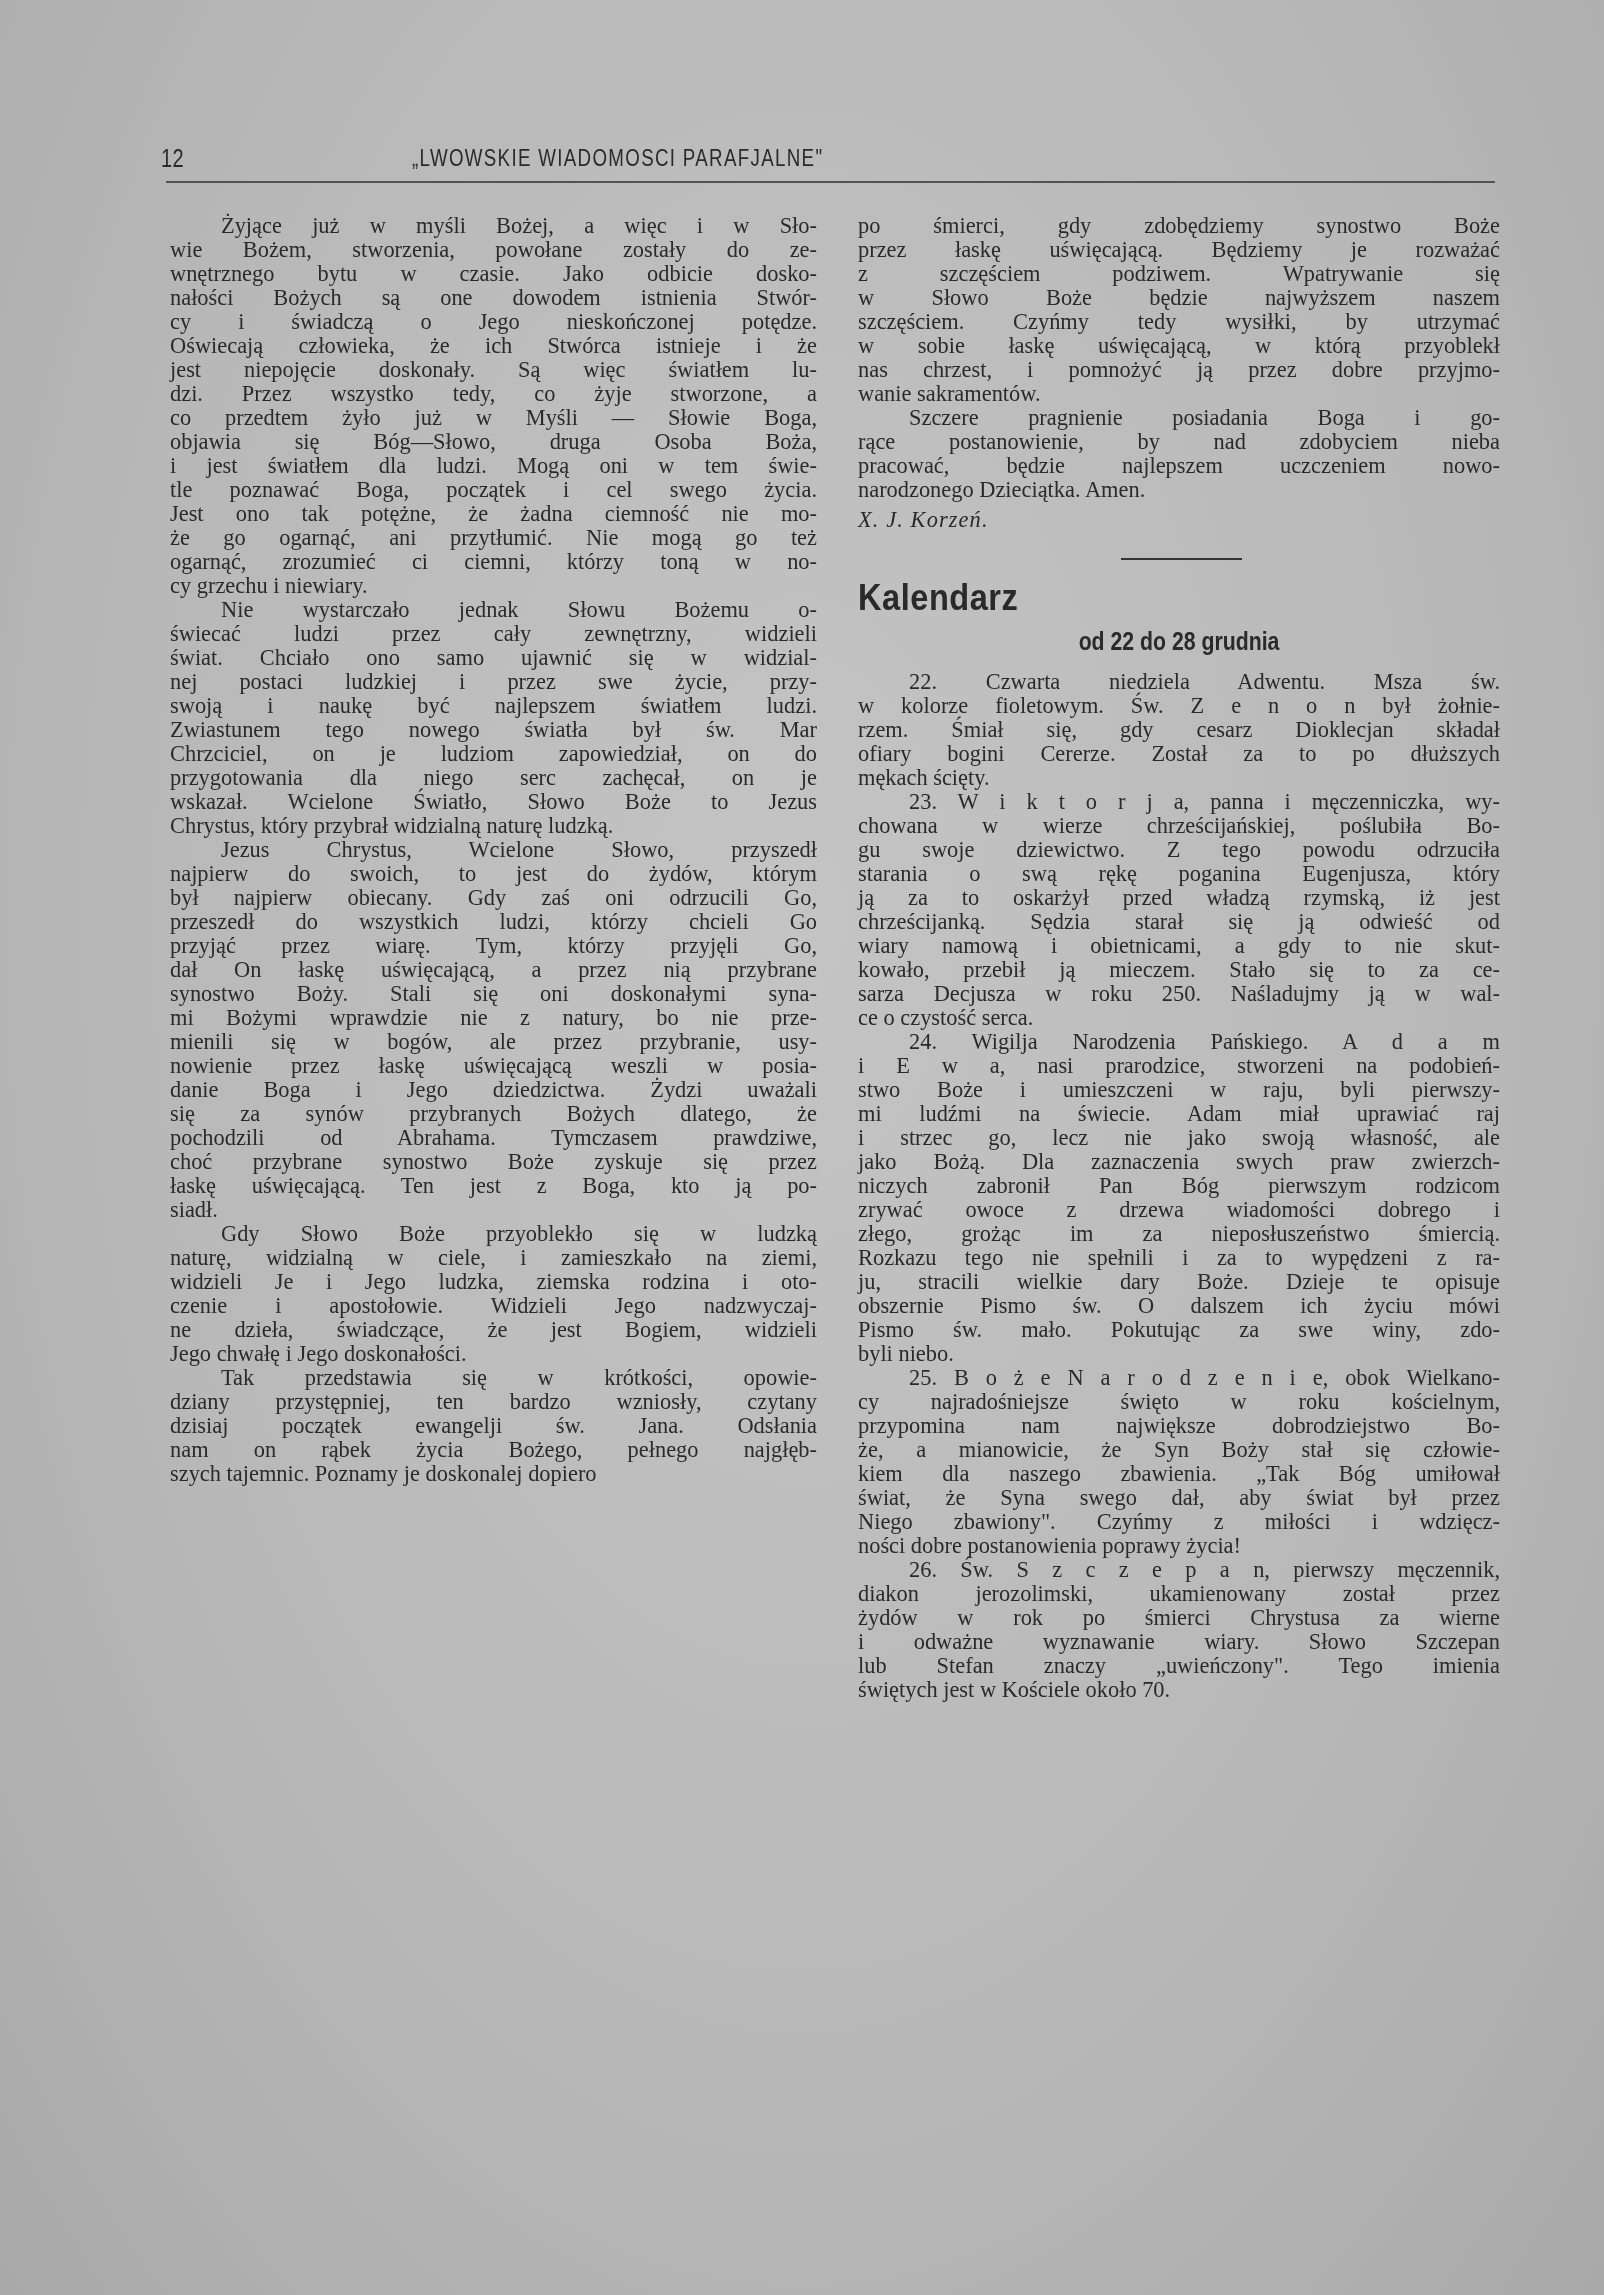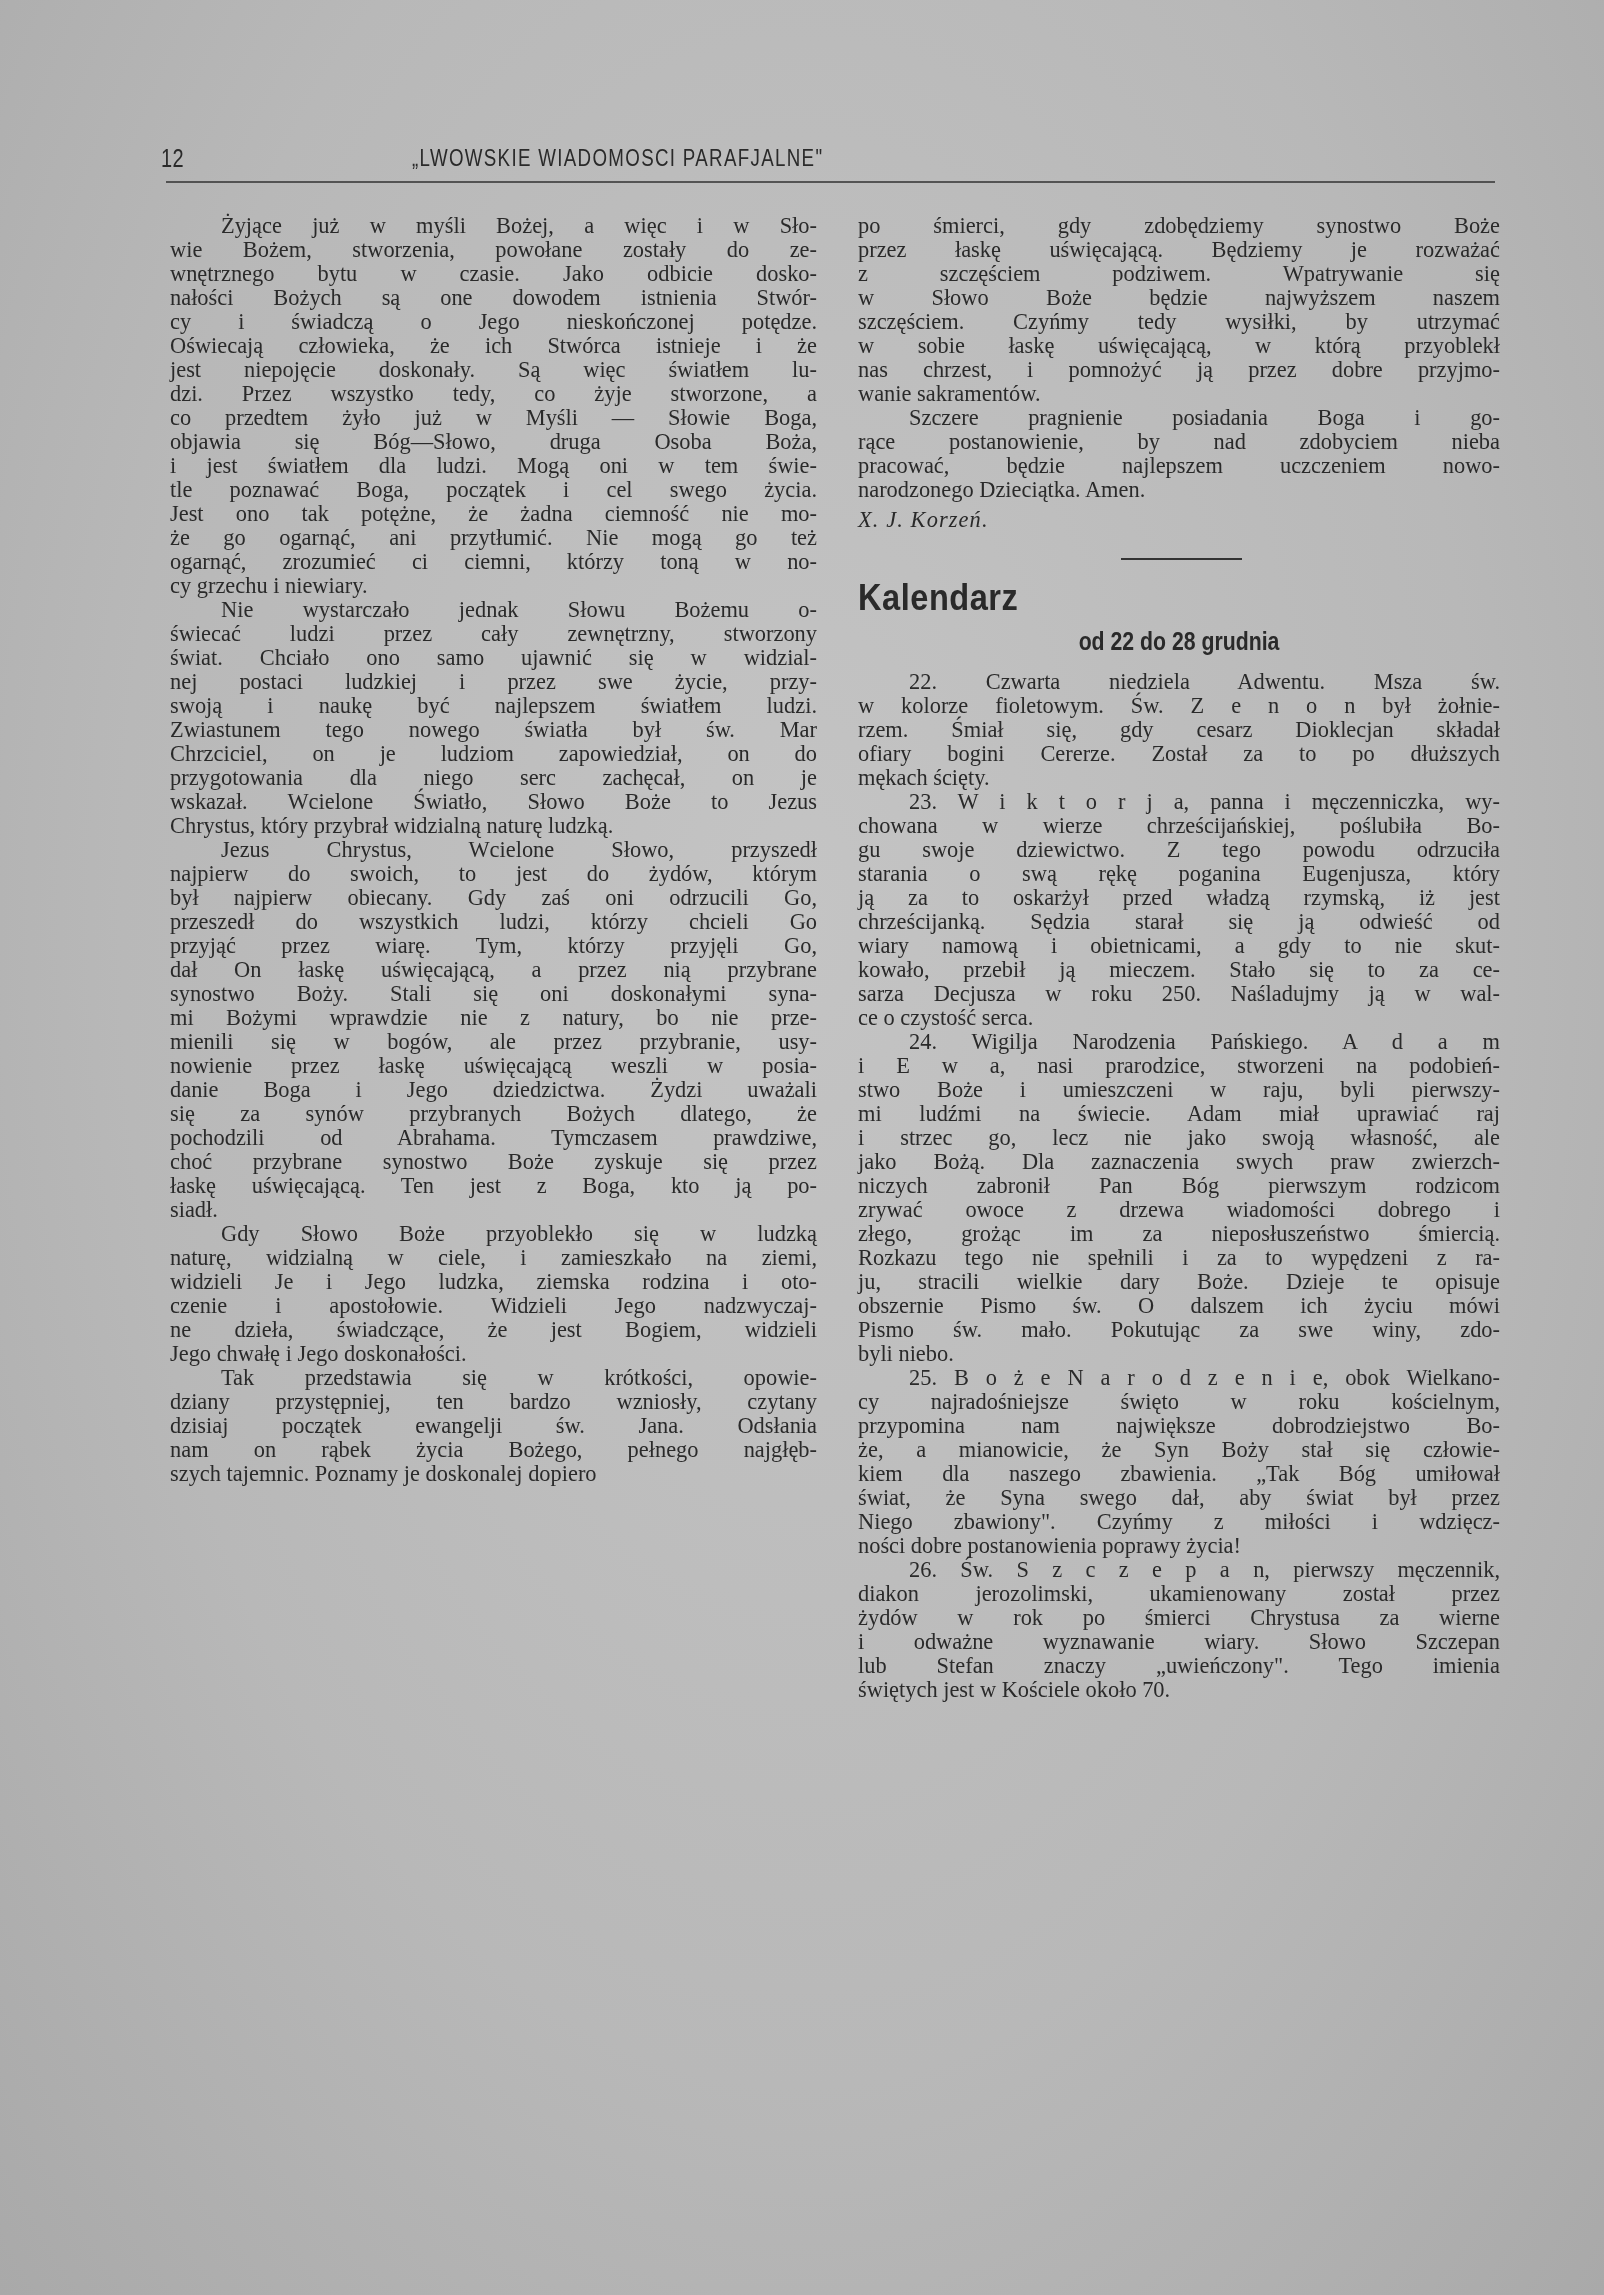--- a/index.html
+++ b/index.html
@@ -91,21 +91,21 @@
       <span class="line">objawia się Bóg—Słowo, druga Osoba Boża,</span>
       <span class="line">i jest światłem dla ludzi. Mogą oni w tem świe-</span>
       <span class="line">tle poznawać Boga, początek i cel swego życia.</span>
       <span class="line">Jest ono tak potężne, że żadna ciemność nie mo-</span>
       <span class="line">że go ogarnąć, ani przytłumić. Nie mogą go też</span>
       <span class="line">ogarnąć, zrozumieć ci ciemni, którzy toną w no-</span>
       <span class="line last">cy grzechu i niewiary.</span>
     </p>
     <p>
       <span class="line indent">Nie wystarczało jednak Słowu Bożemu o-</span>
-      <span class="line">świecać ludzi przez cały zewnętrzny, stworzony</span>
+      <span class="line">świecać ludzi przez cały zewnętrzny, widzieli</span>
       <span class="line">świat. Chciało ono samo ujawnić się w widzial-</span>
       <span class="line">nej postaci ludzkiej i przez swe życie, przy-</span>
       <span class="line">swoją i naukę być najlepszem światłem ludzi.</span>
       <span class="line">Zwiastunem tego nowego światła był św. Mar</span>
       <span class="line">Chrzciciel, on je ludziom zapowiedział, on do</span>
       <span class="line">przygotowania dla niego serc zachęcał, on je</span>
       <span class="line">wskazał. Wcielone Światło, Słowo Boże to Jezus</span>
       <span class="line last">Chrystus, który przybrał widzialną naturę ludzką.</span>
     </p>
     <p>

